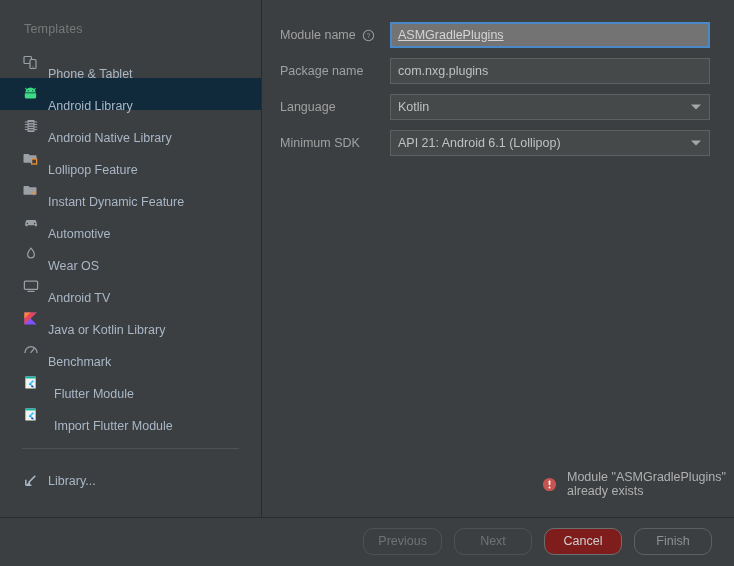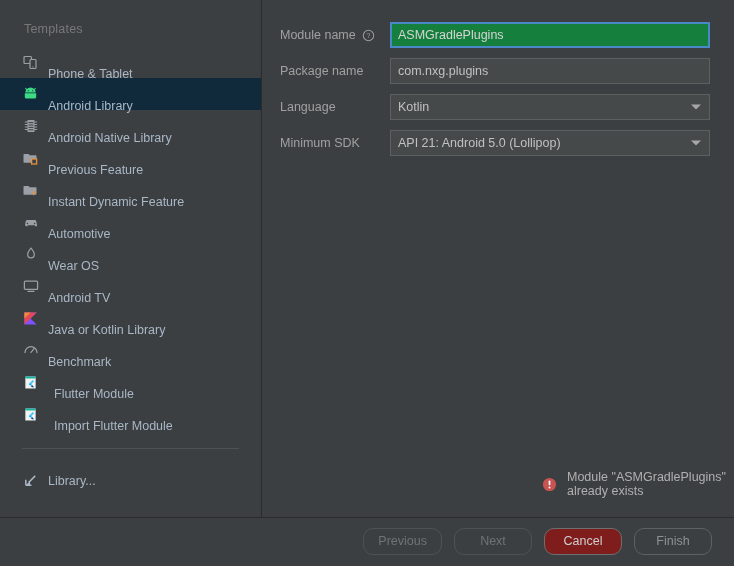--- a/index.html
+++ b/index.html
@@ -143,23 +143,24 @@
     border: 1px solid #5e6060;
     color: #c0c0c0;
     font-family: "Liberation Sans", sans-serif;
     font-size: 12.5px;
     padding: 0 7px;
     outline: none;
     line-height: 24px;
   }
   input.tf.focused {
     border: 2px solid #4a88c7;
-    background: #15803d;
+    background: #737373;
     color: #d4d4d4;
     padding: 0 6px;
+    text-decoration: underline;
   }
 
   .combo {
     width: 100%;
     height: 26px;
     background: #45494a;
     border: 1px solid #5e6060;
     display: flex;
     align-items: center;
     padding: 0 7px;
@@ -277,21 +278,21 @@
             </span>
             <span class="lbl">Android Native Library</span>
           </div>
           <div class="tpl-item">
             <span class="ic">
               <svg width="16" height="16" viewBox="0 0 16 16">
                 <path d="M1.2 4 h4.4 l1.1 1.3 h6.1 a0.7 0.7 0 0 1 0.7 0.7 v6 a0.7 0.7 0 0 1 -0.7 0.7 h-11.6 a0.7 0.7 0 0 1 -0.7 -0.7 v-7.3 a0.7 0.7 0 0 1 0.7 -0.7 z" fill="#9aa0a6"></path>
                 <rect x="8.6" y="9" width="5" height="5" fill="#3c3f41" stroke="#e8913a" stroke-width="1.3"></rect>
               </svg>
             </span>
-            <span class="lbl">Previous Feature</span>
+            <span class="lbl">Lollipop Feature</span>
           </div>
           <div class="tpl-item">
             <span class="ic">
               <svg width="16" height="16" viewBox="0 0 16 16">
                 <path d="M1.2 4 h4.4 l1.1 1.3 h6.1 a0.7 0.7 0 0 1 0.7 0.7 v6 a0.7 0.7 0 0 1 -0.7 0.7 h-11.6 a0.7 0.7 0 0 1 -0.7 -0.7 v-7.3 a0.7 0.7 0 0 1 0.7 -0.7 z" fill="#9aa0a6"></path>
                 <path d="M11.4 7.4 L9 11.1 h1.7 l-0.6 3 L13 10.2 h-1.8 z" fill="#e8913a"></path>
               </svg>
             </span>
             <span class="lbl">Instant Dynamic Feature</span>
           </div>
@@ -412,21 +413,21 @@
                 <span class="arrow"></span>
               </div>
             </div>
           </div>
           <div class="frow">
             <div class="flabel">
               <span class="ltext">Minimum SDK</span>
             </div>
             <div class="fctl">
               <div class="combo">
-                <span>API 21: Android 5.0 (Lollipop)</span>
+                <span>API 21: Android 6.1 (Lollipop)</span>
                 <span class="arrow"></span>
               </div>
             </div>
           </div>
         </div>
 
       <div id="error-row">
         <span class="err-ic">
           <svg width="15" height="15" viewBox="0 0 16 16">
             <circle cx="8" cy="8" r="7" fill="#c75450"></circle>

